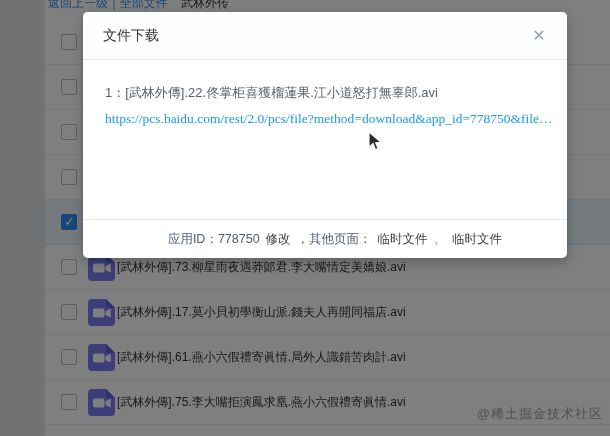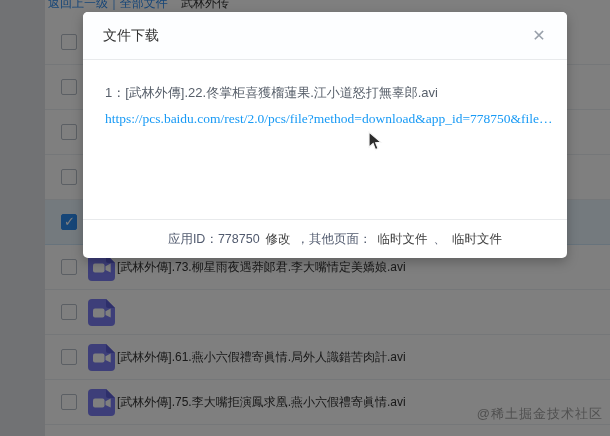--- a/index.html
+++ b/index.html
@@ -125,20 +125,21 @@
         <span class="fname">[武林外傳].73.柳星雨夜遇莽郞君.李大嘴情定美嬌娘.avi</span>
       </div>
       <div class="row">
         <span class="cb"></span>
         <span class="vicon"><svg width="27" height="27" viewBox="0 0 27 27">
             <path d="M4 0 h14 l9 9 v14 a4 4 0 0 1 -4 4 h-19 a4 4 0 0 1 -4 -4 v-19 a4 4 0 0 1 4 -4 z" fill="#7b7df2"></path>
             <path d="M18 0 l9 9 h-7 a2 2 0 0 1 -2 -2 z" fill="#5c5fd6"></path>
             <rect x="5" y="9.5" width="11.5" height="9" rx="2" fill="#ffffff"></rect>
             <path d="M17.5 12.2 l5.2 -2.6 v9 l-5.2 -2.6 z" fill="#ffffff"></path>
           </svg></span>
+        <span class="fname">[武林外傳].17.莫小貝初學衡山派.錢夫人再開同福店.avi</span>
       </div>
       <div class="row">
         <span class="cb"></span>
         <span class="vicon"><svg width="27" height="27" viewBox="0 0 27 27">
             <path d="M4 0 h14 l9 9 v14 a4 4 0 0 1 -4 4 h-19 a4 4 0 0 1 -4 -4 v-19 a4 4 0 0 1 4 -4 z" fill="#7b7df2"></path>
             <path d="M18 0 l9 9 h-7 a2 2 0 0 1 -2 -2 z" fill="#5c5fd6"></path>
             <rect x="5" y="9.5" width="11.5" height="9" rx="2" fill="#ffffff"></rect>
             <path d="M17.5 12.2 l5.2 -2.6 v9 l-5.2 -2.6 z" fill="#ffffff"></path>
           </svg></span>
         <span class="fname">[武林外傳].61.燕小六假禮寄眞情.局外人識錯苦肉計.avi</span>

